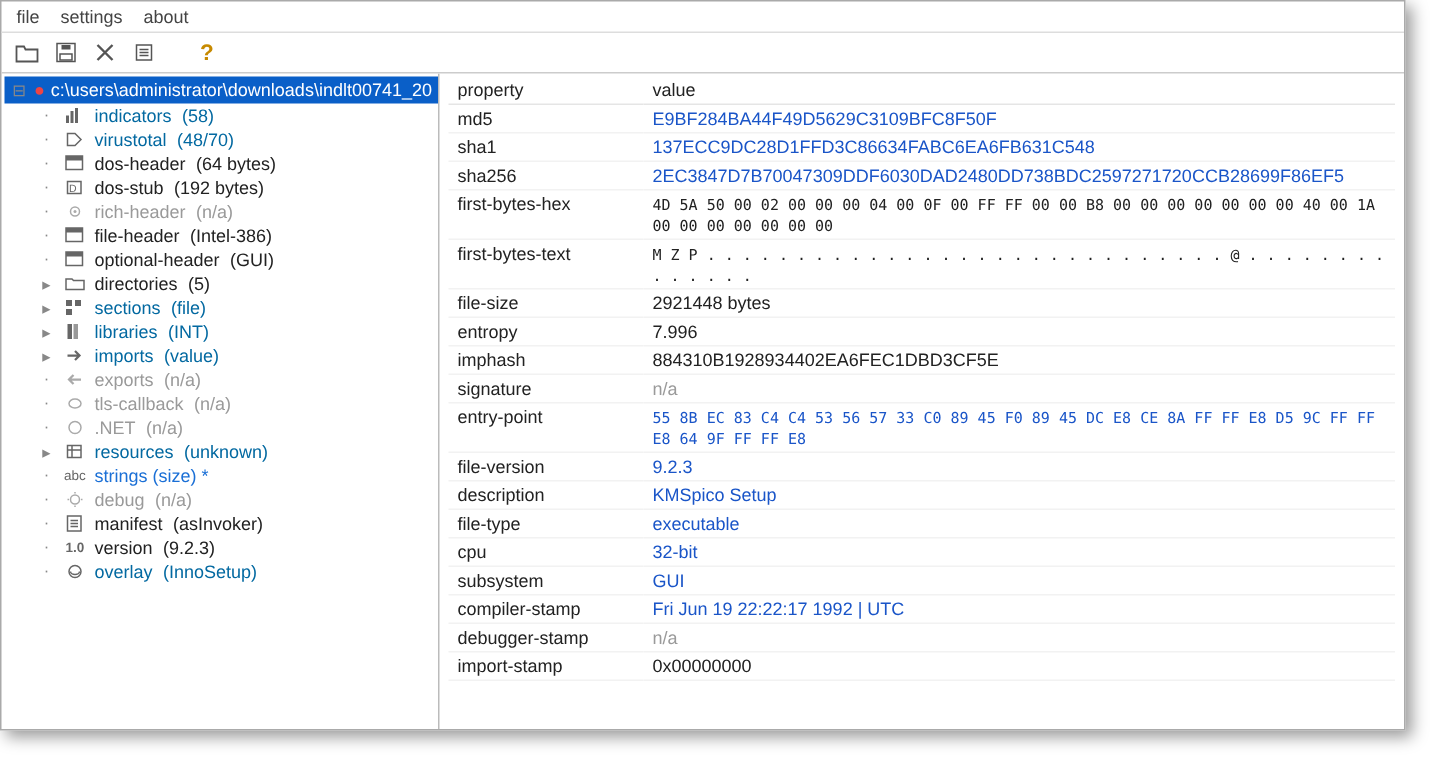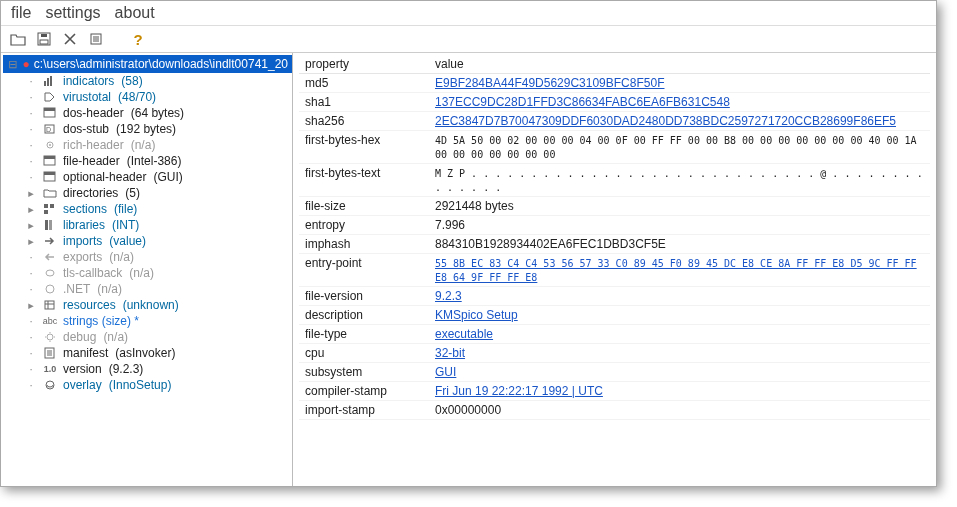--- a/index.html
+++ b/index.html
@@ -21,21 +21,21 @@
     border: 1px solid #aaa;
     box-shadow: 4px 4px 10px rgba(0,0,0,0.4);
     background: #fff;
     display: flex;
     flex-direction: column;
   }
   .menubar {
     display: flex;
     gap: 14px;
     padding: 3px 10px;
-    font-size: 16px;
+    font-size: 12px;
     color: #444;
     border-bottom: 1px solid #ddd;
   }
   .menubar span { cursor: default; }
   .toolbar {
     display: flex;
     align-items: center;
     gap: 8px;
     padding: 4px 8px;
     border-bottom: 1px solid #ccc;
@@ -101,21 +101,21 @@
     color: #222;
     padding: 2px 6px;
     border-bottom: 1px solid #e5e5e5;
   }
   .props td {
     padding: 2px 6px;
     border-bottom: 1px solid #f2f2f2;
     vertical-align: top;
   }
   .props td.key { width: 130px; color: #222; }
-  .props td.val .link { color: #1a55c8; text-decoration: underline; cursor: default; }
+  .props td.val .link { color: #1a55c8; cursor: default; }
   .props td.val .na { color: #9a9a9a; }
   .props td.val { color: #222; font-family: "Segoe UI", sans-serif; }
   .mono { font-family: Consolas, monospace; font-size: 10px; letter-spacing: 0px; }
   svg { display:block; }
 </style>
 </head>
 <body>
 
 <div class="frame">
 
@@ -408,20 +408,24 @@
             </tr>
             <tr>
               <td class="key">entropy</td>
               <td class="val"><span class="">7.996</span></td>
             </tr>
             <tr>
               <td class="key">imphash</td>
               <td class="val"><span class="">884310B1928934402EA6FEC1DBD3CF5E</span></td>
             </tr>
             <tr>
+              <td class="key">signature</td>
+              <td class="val"><span class="na">n/a</span></td>
+            </tr>
+            <tr>
               <td class="key">entry-point</td>
               <td class="val"><span class="link mono">55 8B EC 83 C4 C4 53 56 57 33 C0 89 45 F0 89 45 DC E8 CE 8A FF FF E8 D5 9C FF FF E8 64 9F FF FF E8</span></td>
             </tr>
             <tr>
               <td class="key">file-version</td>
               <td class="val"><span class="link ">9.2.3</span></td>
             </tr>
             <tr>
               <td class="key">description</td>
               <td class="val"><span class="link ">KMSpico Setup</span></td>
@@ -436,20 +440,24 @@
             </tr>
             <tr>
               <td class="key">subsystem</td>
               <td class="val"><span class="link ">GUI</span></td>
             </tr>
             <tr>
               <td class="key">compiler-stamp</td>
               <td class="val"><span class="link ">Fri Jun 19 22:22:17 1992 | UTC</span></td>
             </tr>
             <tr>
+              <td class="key">debugger-stamp</td>
+              <td class="val"><span class="na">n/a</span></td>
+            </tr>
+            <tr>
               <td class="key">import-stamp</td>
               <td class="val"><span class="">0x00000000</span></td>
             </tr>
           </tbody>
       </table>
     </div>
   </div>
 
 </div>
 

